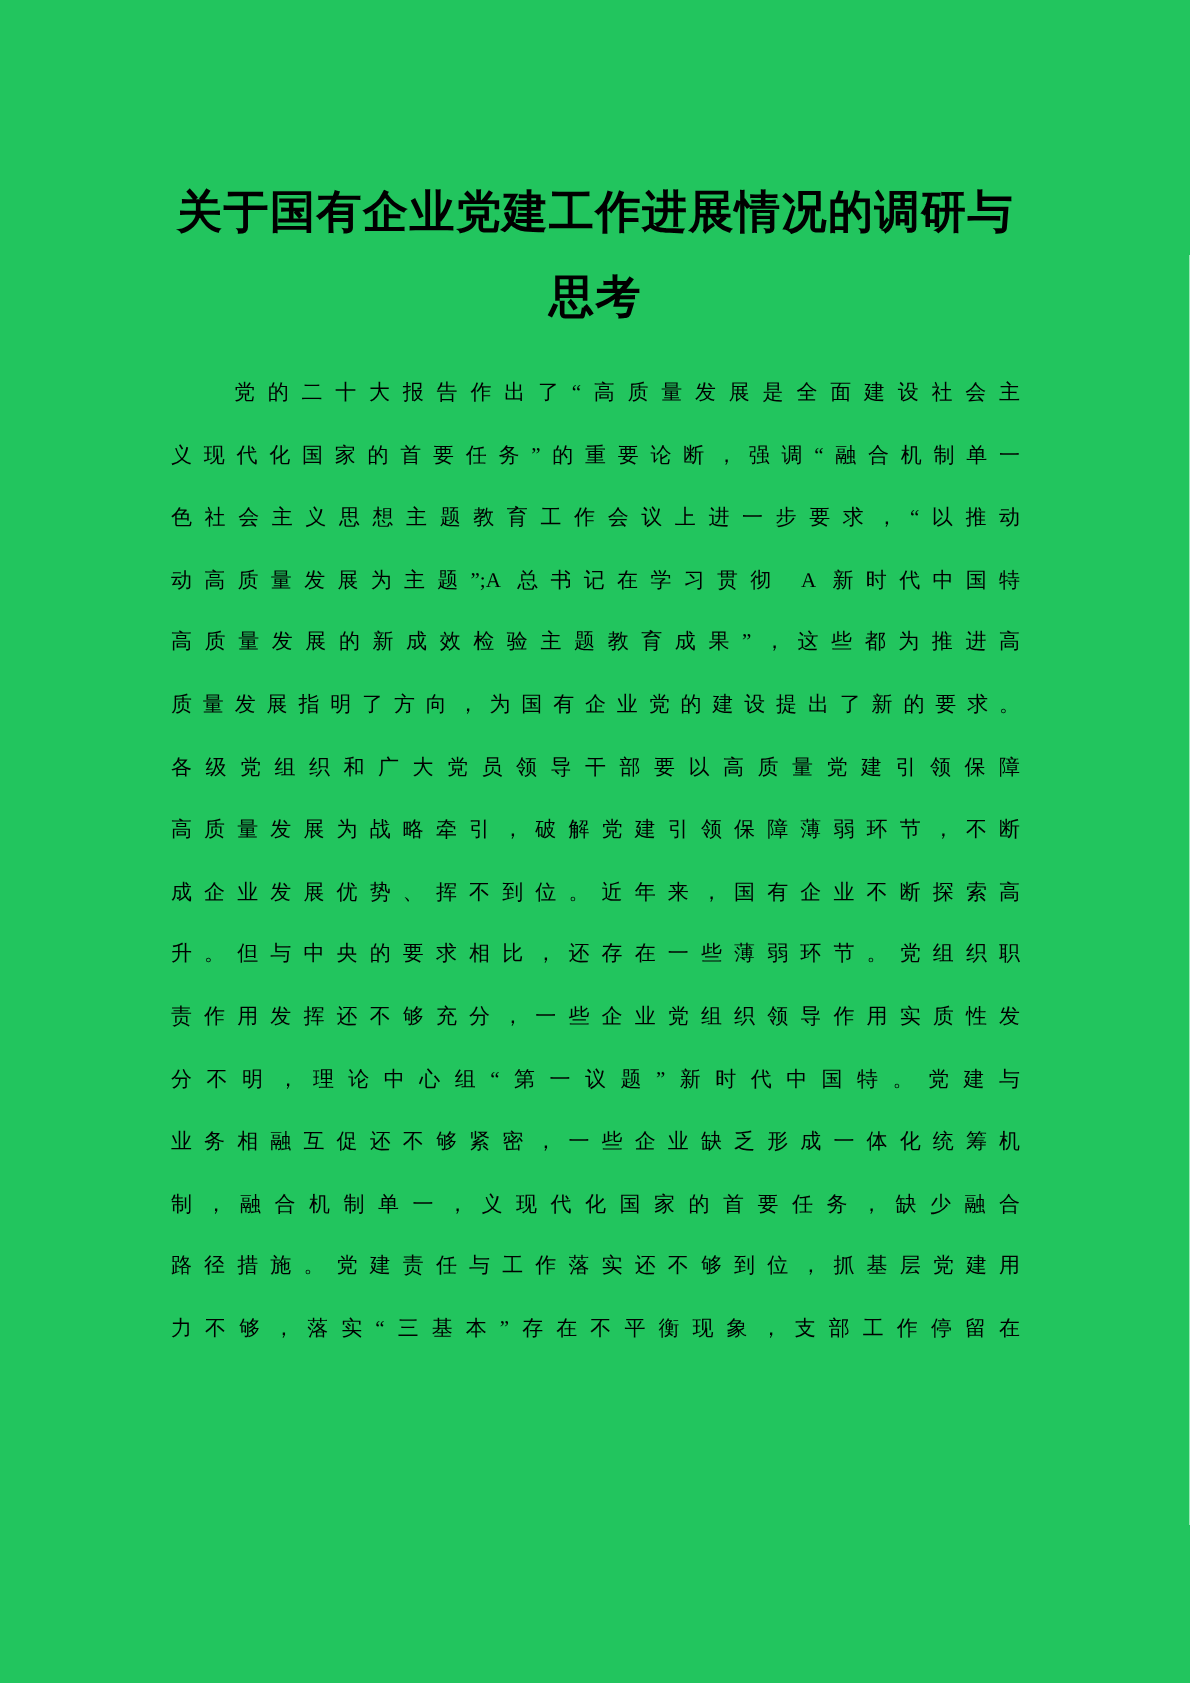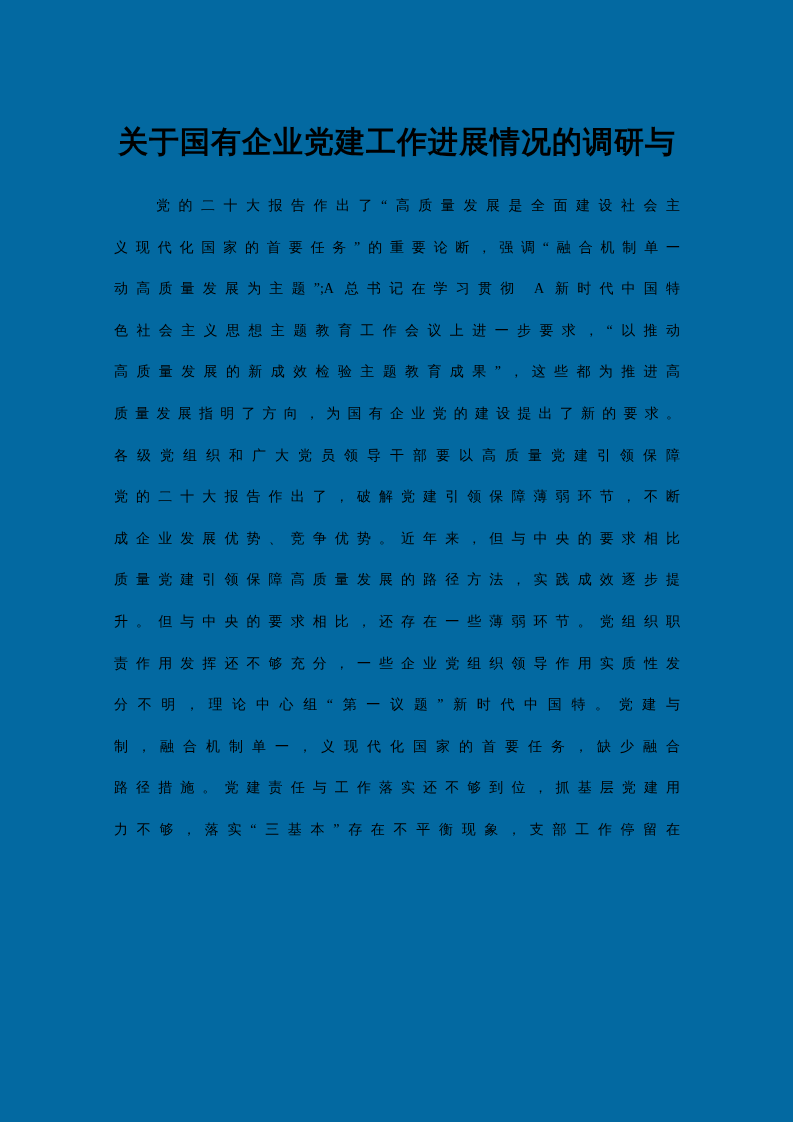--- a/index.html
+++ b/index.html
@@ -4,21 +4,21 @@
 <style>
   html, body {
     margin: 0;
     padding: 0;
     background: #ffffff;
   }
   .page {
     position: relative;
     width: 793px;
     height: 1122px;
-    background: #0369a1;
+    background: #22c55e;
     color: #000000;
     font-family: "Liberation Serif", "DejaVu Serif", serif;
     overflow: hidden;
     box-sizing: border-box;
   }
   .content {
     position: absolute;
     left: 114px;
     top: 113px;
     width: 566px;
@@ -50,35 +50,36 @@
   }
 </style>
 </head>
 <body>
 
 <div class="page">
   <div class="content">
 
     <div class="doc-title">
       <div>关于国有企业党建工作进展情况的调研与</div>
+      <div>思考</div>
     </div>
 
     <div class="doc-body">
       <div class="body-line indent">党的二十大报告作出了“高质量发展是全面建设社会主</div>
       <div class="body-line">义现代化国家的首要任务”的重要论断，强调“融合机制单一</div>
+      <div class="body-line">色社会主义思想主题教育工作会议上进一步要求，“以推动</div>
       <div class="body-line">动高质量发展为主题”;A 总书记在学习贯彻 A 新时代中国特</div>
-      <div class="body-line">色社会主义思想主题教育工作会议上进一步要求，“以推动</div>
       <div class="body-line">高质量发展的新成效检验主题教育成果”，这些都为推进高</div>
       <div class="body-line">质量发展指明了方向，为国有企业党的建设提出了新的要求。</div>
       <div class="body-line">各级党组织和广大党员领导干部要以高质量党建引领保障</div>
-      <div class="body-line">党的二十大报告作出了，破解党建引领保障薄弱环节，不断</div>
-      <div class="body-line">成企业发展优势、竞争优势。近年来，但与中央的要求相比</div>
-      <div class="body-line">质量党建引领保障高质量发展的路径方法，实践成效逐步提</div>
+      <div class="body-line">高质量发展为战略牵引，破解党建引领保障薄弱环节，不断</div>
+      <div class="body-line">成企业发展优势、挥不到位。近年来，国有企业不断探索高</div>
       <div class="body-line">升。但与中央的要求相比，还存在一些薄弱环节。党组织职</div>
       <div class="body-line">责作用发挥还不够充分，一些企业党组织领导作用实质性发</div>
       <div class="body-line">分不明，理论中心组“第一议题”新时代中国特。党建与</div>
+      <div class="body-line">业务相融互促还不够紧密，一些企业缺乏形成一体化统筹机</div>
       <div class="body-line">制，融合机制单一，义现代化国家的首要任务，缺少融合</div>
       <div class="body-line">路径措施。党建责任与工作落实还不够到位，抓基层党建用</div>
       <div class="body-line">力不够，落实“三基本”存在不平衡现象，支部工作停留在</div>
     </div>
 
   </div>
 </div>
 
 </body></html>

